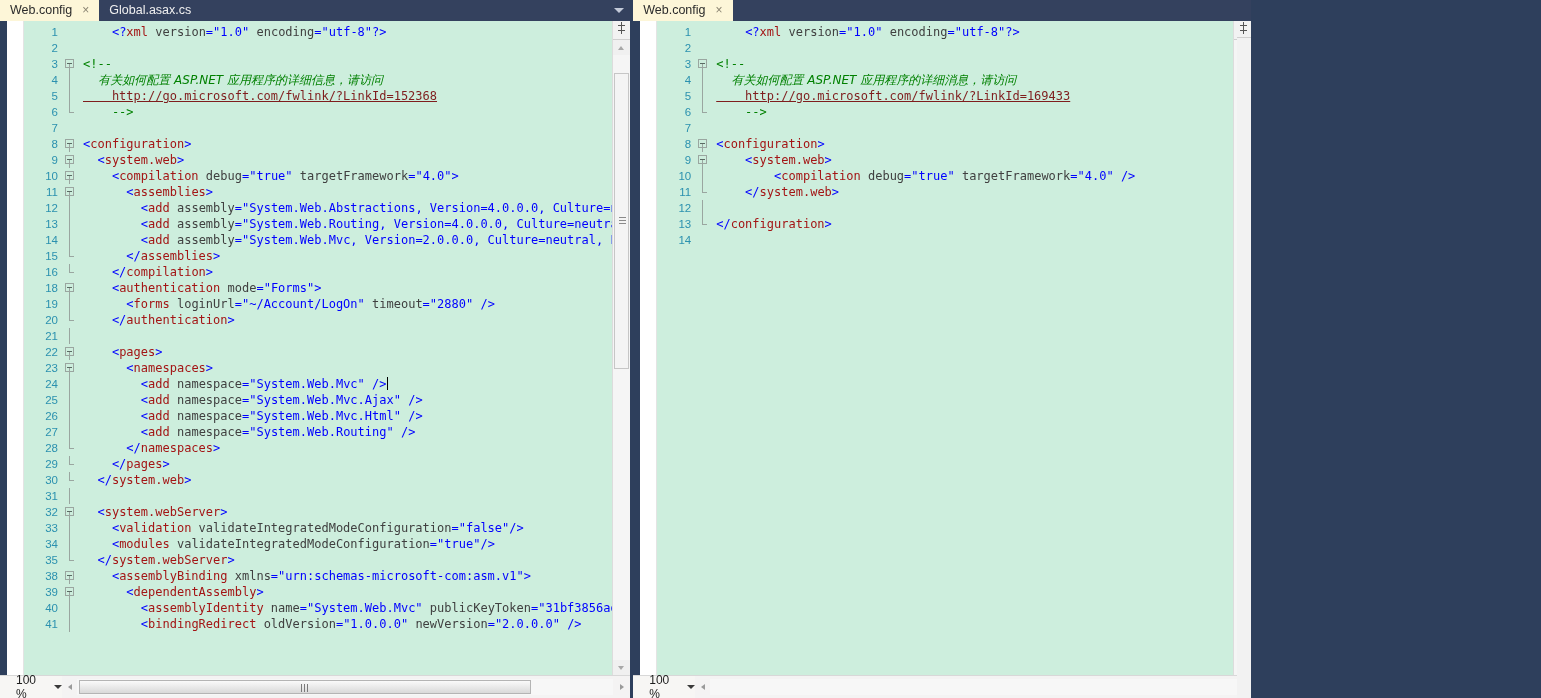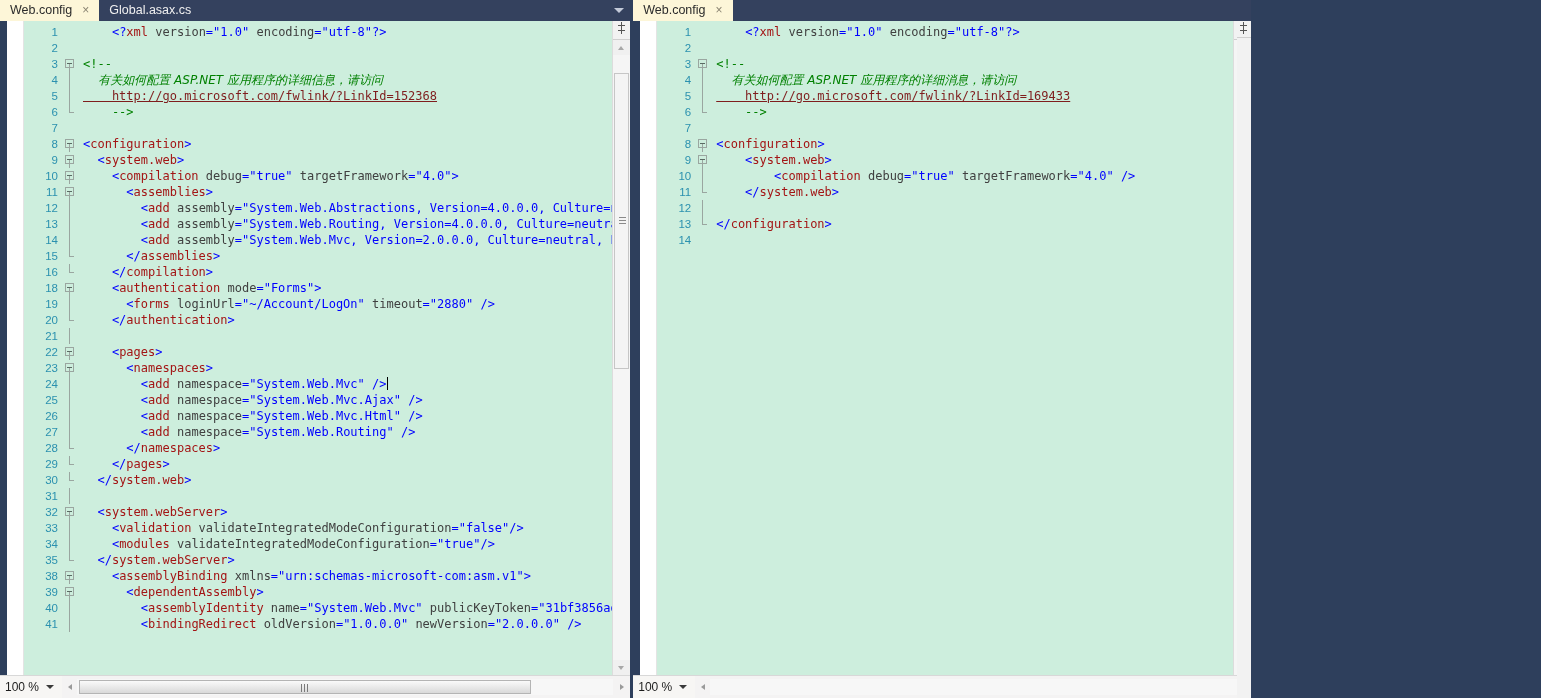--- a/index.html
+++ b/index.html
@@ -135,21 +135,21 @@
 
   .vscroll.plain{background:#f3f3f3;}
 
   
   .statusbar{
     height:22px;flex:0 0 22px;background:#f4f3f3;border-top:1px solid #d8d8d8;
     display:flex;align-items:center;position:relative;
   }
   .zoombox{
     width:62px;flex:0 0 62px;height:22px;display:flex;align-items:center;
-    padding-left:5px;box-sizing:border-box;background:#f7f6f4;
+    padding-left:16px;box-sizing:border-box;background:#f7f6f4;
     font-size:12px;color:#1c1c1c;font-family:"Liberation Sans",sans-serif;
   }
   .zoombox .zchev{
     margin-left:7px;width:0;height:0;border-left:4px solid transparent;
     border-right:4px solid transparent;border-top:4px solid #3a3a3a;
   }
   .hs-left,.hs-right{
     width:15px;flex:0 0 15px;height:18px;position:relative;
   }
   .hs-left .ar{

